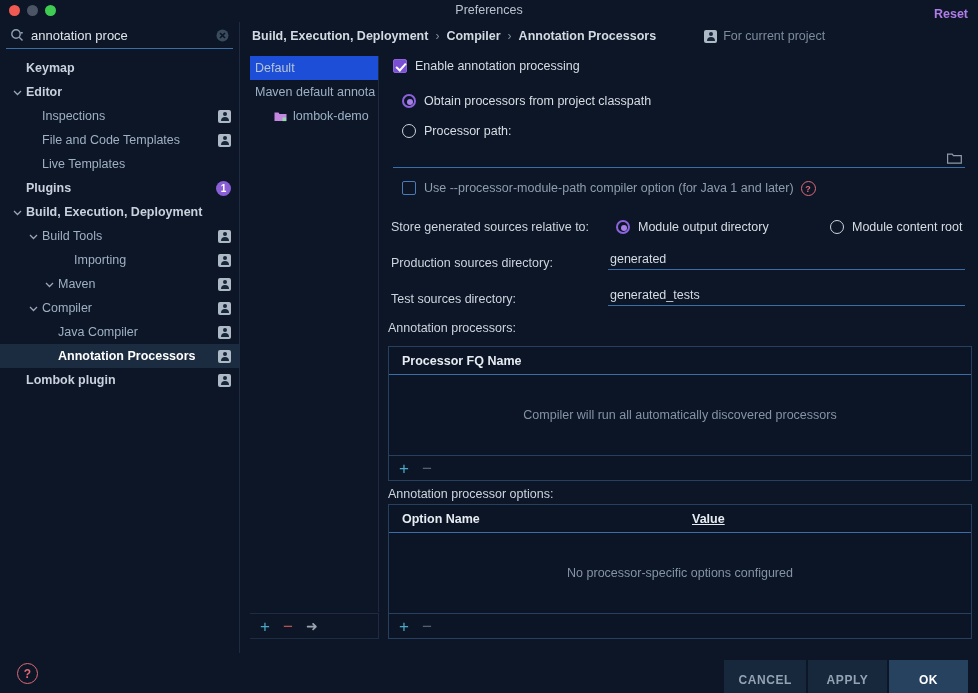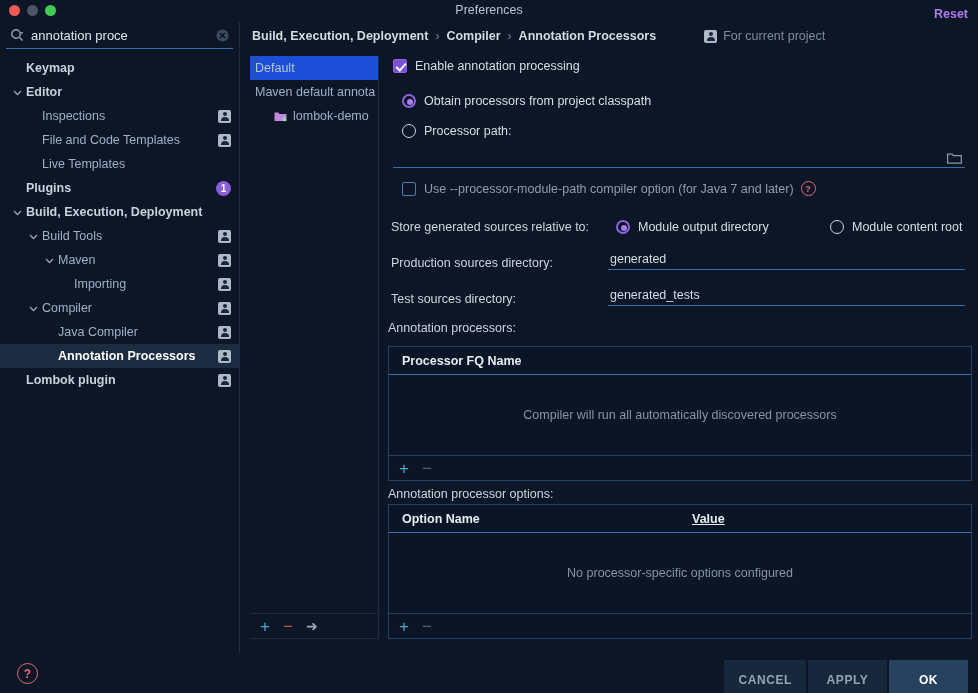--- a/index.html
+++ b/index.html
@@ -230,21 +230,21 @@
     color: #9aa5b2; font-size: 14px; line-height: 1;
     cursor: pointer; user-select: none;
   }
 
   
   .pane {
     position: absolute;
     left: 380px; top: 50px;
     width: 598px; height: 595px;
   }
-  .row { position: absolute; display: flex; align-items: center; }
+  .row { position: absolute; display: flex; }
 
   .chk {
     width: 14px; height: 14px;
     box-sizing: border-box;
     flex: 0 0 auto;
     border-radius: 2px;
     position: relative;
   }
   .chk.on {
     background: #7b4fd4;
@@ -500,36 +500,36 @@
         </div>
         <div class="tree-item plain" style="padding-left: 26px;">
           <span class="tw">
             <svg width="9" height="9" viewBox="0 0 9 9">
               <polyline points="1,3 4.5,6.5 8,3" fill="none" stroke="#98a6b8" stroke-width="1.3"></polyline>
             </svg>
           </span>
           <span class="tree-label">Build Tools</span>
           <span class="person-badge"></span>
         </div>
+        <div class="tree-item plain" style="padding-left: 58px;">
+          <span class="tw empty">
+            <svg width="9" height="9" viewBox="0 0 9 9">
+              <polyline points="1,3 4.5,6.5 8,3" fill="none" stroke="#98a6b8" stroke-width="1.3"></polyline>
+            </svg>
+          </span>
+          <span class="tree-label">Importing</span>
+          <span class="person-badge"></span>
+        </div>
         <div class="tree-item plain" style="padding-left: 42px;">
           <span class="tw">
             <svg width="9" height="9" viewBox="0 0 9 9">
               <polyline points="1,3 4.5,6.5 8,3" fill="none" stroke="#98a6b8" stroke-width="1.3"></polyline>
             </svg>
           </span>
           <span class="tree-label">Maven</span>
-          <span class="person-badge"></span>
-        </div>
-        <div class="tree-item plain" style="padding-left: 58px;">
-          <span class="tw empty">
-            <svg width="9" height="9" viewBox="0 0 9 9">
-              <polyline points="1,3 4.5,6.5 8,3" fill="none" stroke="#98a6b8" stroke-width="1.3"></polyline>
-            </svg>
-          </span>
-          <span class="tree-label">Importing</span>
           <span class="person-badge"></span>
         </div>
         <div class="tree-item plain" style="padding-left: 26px;">
           <span class="tw">
             <svg width="9" height="9" viewBox="0 0 9 9">
               <polyline points="1,3 4.5,6.5 8,3" fill="none" stroke="#98a6b8" stroke-width="1.3"></polyline>
             </svg>
           </span>
           <span class="tree-label">Compiler</span>
           <span class="person-badge"></span>
@@ -619,21 +619,21 @@
       <span class="val"></span>
       <span class="browse-icon">
         <svg width="15" height="12" viewBox="0 0 15 12">
           <path d="M0.6 2.2h4.6l1.2 1.5h7.9v7.5H0.6z" fill="none" stroke="#8e9aa8" stroke-width="1.2"></path>
         </svg>
       </span>
     </div>
 
     <div class="row" style="left:22px; top:131px;">
       <span class="chk off"></span>
-      <span class="lbl dim">Use --processor-module-path compiler option (for Java 7 and later)</span>
+      <span class="lbl dim">Use --processor-module-path compiler option (for Java 1 and later)</span>
       <span class="help-circle">?</span>
     </div>
 
     <div class="row" style="left:11px; top:170px;">
       <span class="lbl plainlab" style="margin-left:0;">Store generated sources relative to:</span>
     </div>
     <div class="row" style="left:236px; top:170px;">
       <span class="rad on"></span>
       <span class="lbl">Module output directory</span>
     </div>

